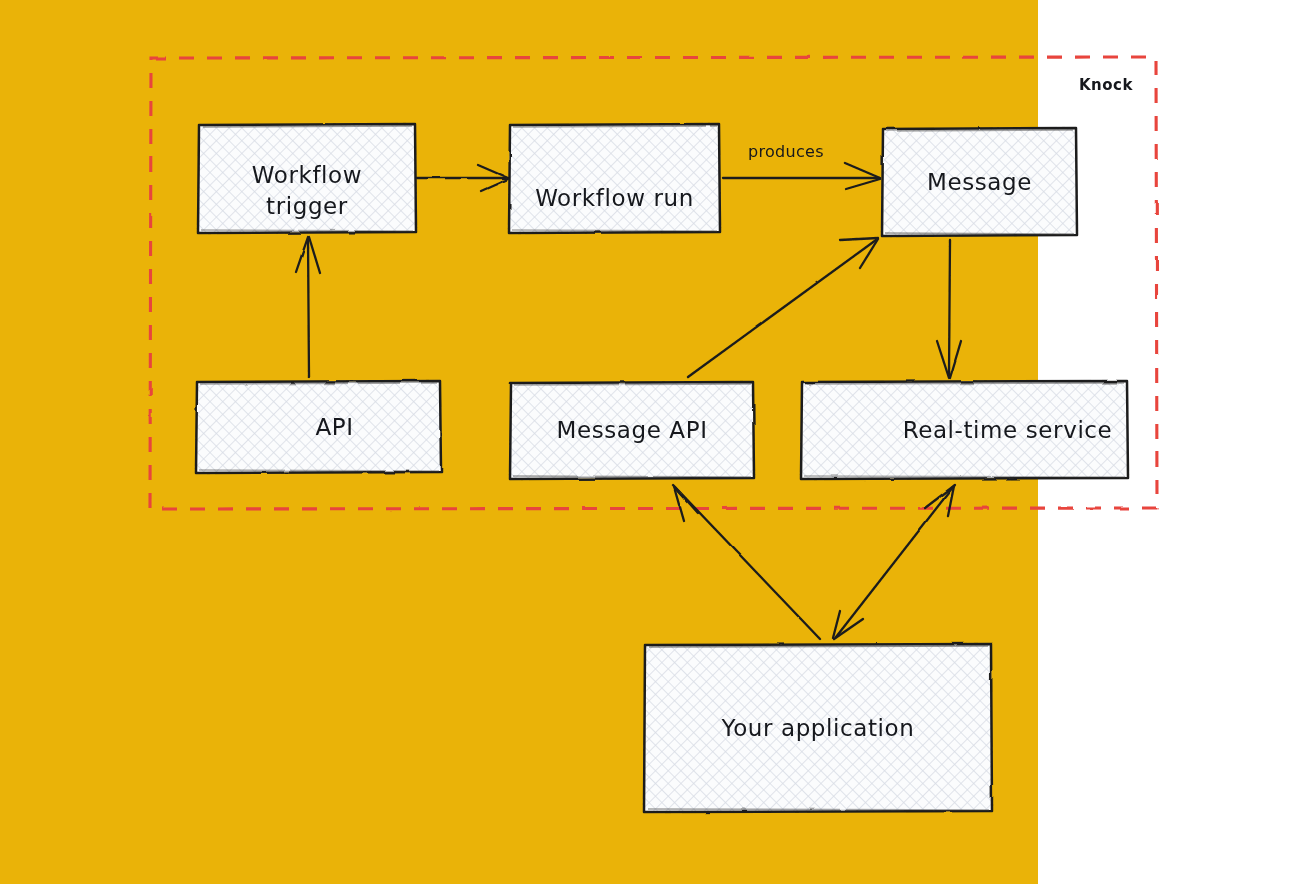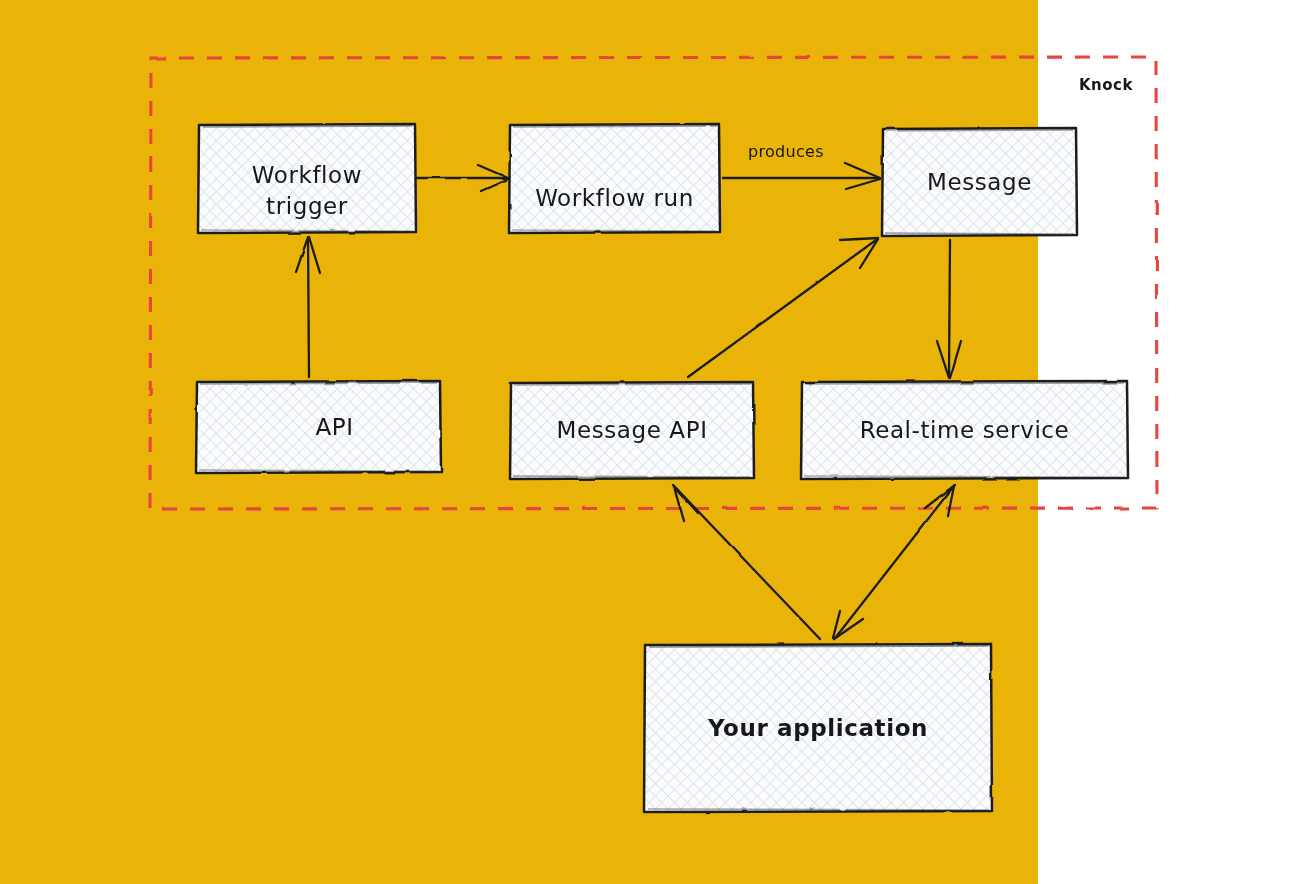--- a/index.html
+++ b/index.html
@@ -187,19 +187,19 @@
 trigger</div>
 
     <div class="node-label" style="left:509px; top:124px; width:211px; height:109px;margin-top:20px;">Workflow run</div>
 
     <div class="node-label" style="left:882px; top:128px; width:195px; height:108px;text-align:right;">Message</div>
 
     <div class="node-label" style="left:212px; top:381px; width:245px; height:92px;">API</div>
 
     <div class="node-label" style="left:510px; top:382px; width:244px; height:97px;">Message API</div>
 
-    <div class="node-label" style="left:801px; top:381px; width:327px; height:98px;">Real-time service</div>
-
-    <div class="node-label" style="left:644px; top:644px; width:348px; height:168px;font-weight:bold;">Your application</div>
+    <div class="node-label" style="left:801px; top:381px; width:327px; height:98px;padding-left:43px;">Real-time service</div>
+
+    <div class="node-label" style="left:644px; top:644px; width:348px; height:168px;">Your application</div>
 
     <div class="edge-label" style="left:748px; top:142px;">produces</div>
   </div>
 </div>
 
 </body></html>

